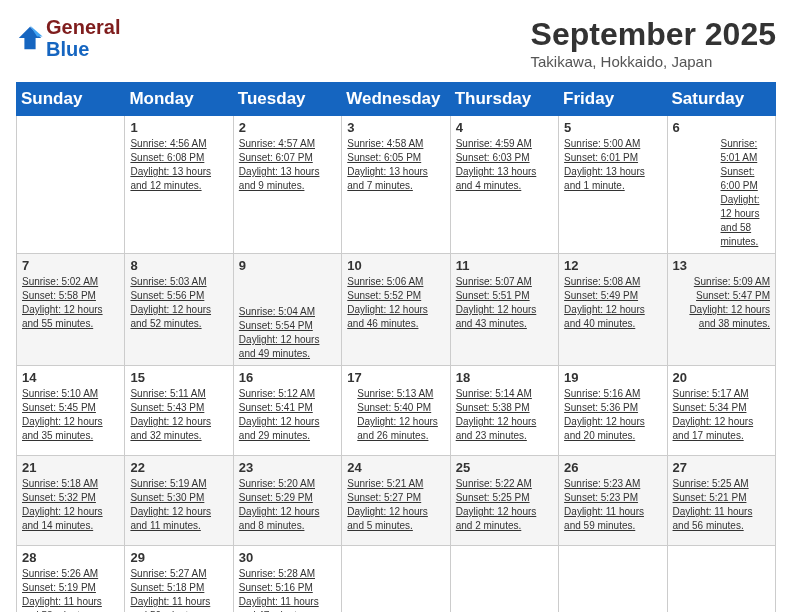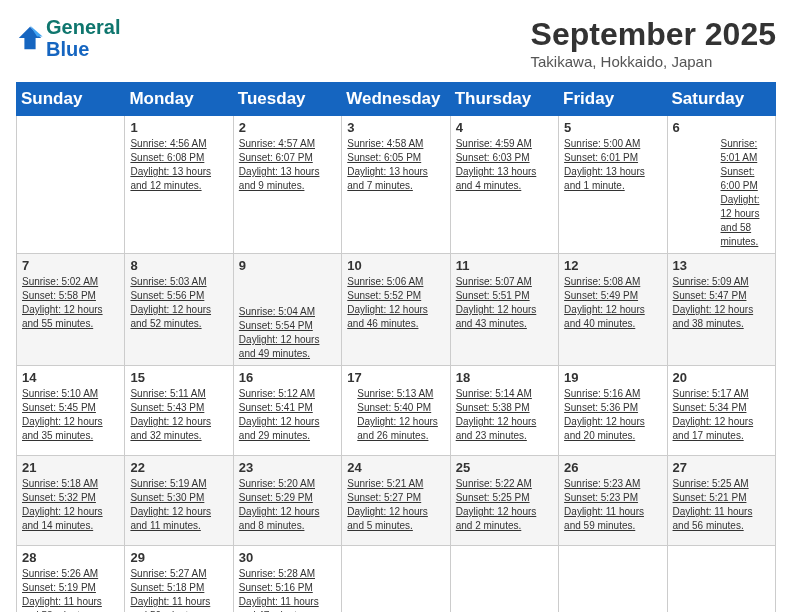--- a/index.html
+++ b/index.html
@@ -20,21 +20,21 @@
       display: flex;
       align-items: center;
     }
     .logo-text {
       font-size: 20px;
       font-weight: bold;
       color: #333;
       line-height: 1.1;
     }
     .logo-text span {
-      color: #0f766e;
+      color: #7f1d1d;
     }
     .logo-icon {
       width: 28px;
       height: 28px;
       margin-right: 2px;
     }
     .title-block {
       text-align: left;
     }
     .month-title {
@@ -207,21 +207,21 @@
         </td>
         <td>
           <span class="day-number">12</span>
           <div class="day-info" style="white-space: pre-line;">Sunrise: 5:08 AM
 Sunset: 5:49 PM
 Daylight: 12 hours
 and 40 minutes.</div>
         </td>
         <td>
           <span class="day-number">13</span>
-          <div class="day-info" style="white-space: pre-line;">Sunrise: 5:09 AM
+          <div class="day-info" style="white-space: pre-line; text-align: right;">Sunrise: 5:09 AM
 Sunset: 5:47 PM
 Daylight: 12 hours
 and 38 minutes.</div>
         </td>
       </tr>
       <tr>
         <td>
           <span class="day-number">14</span>
           <div class="day-info" style="white-space: pre-line;">Sunrise: 5:10 AM
 Sunset: 5:45 PM

